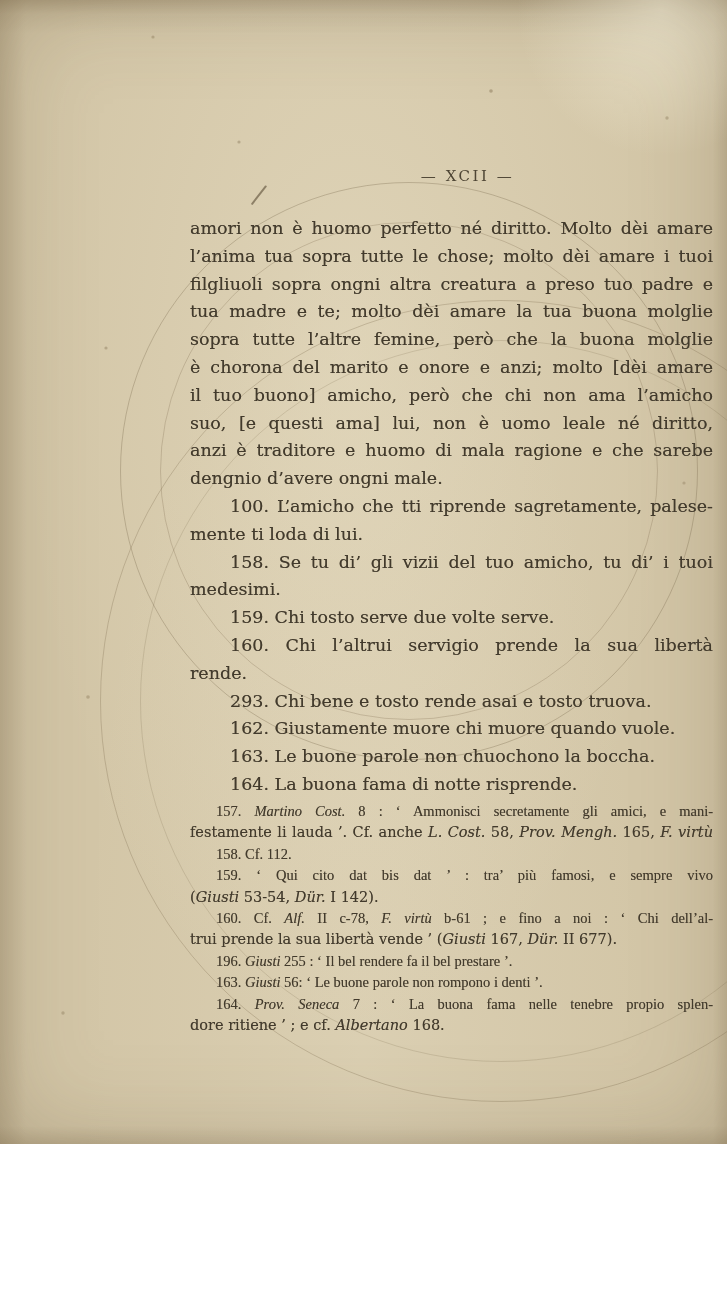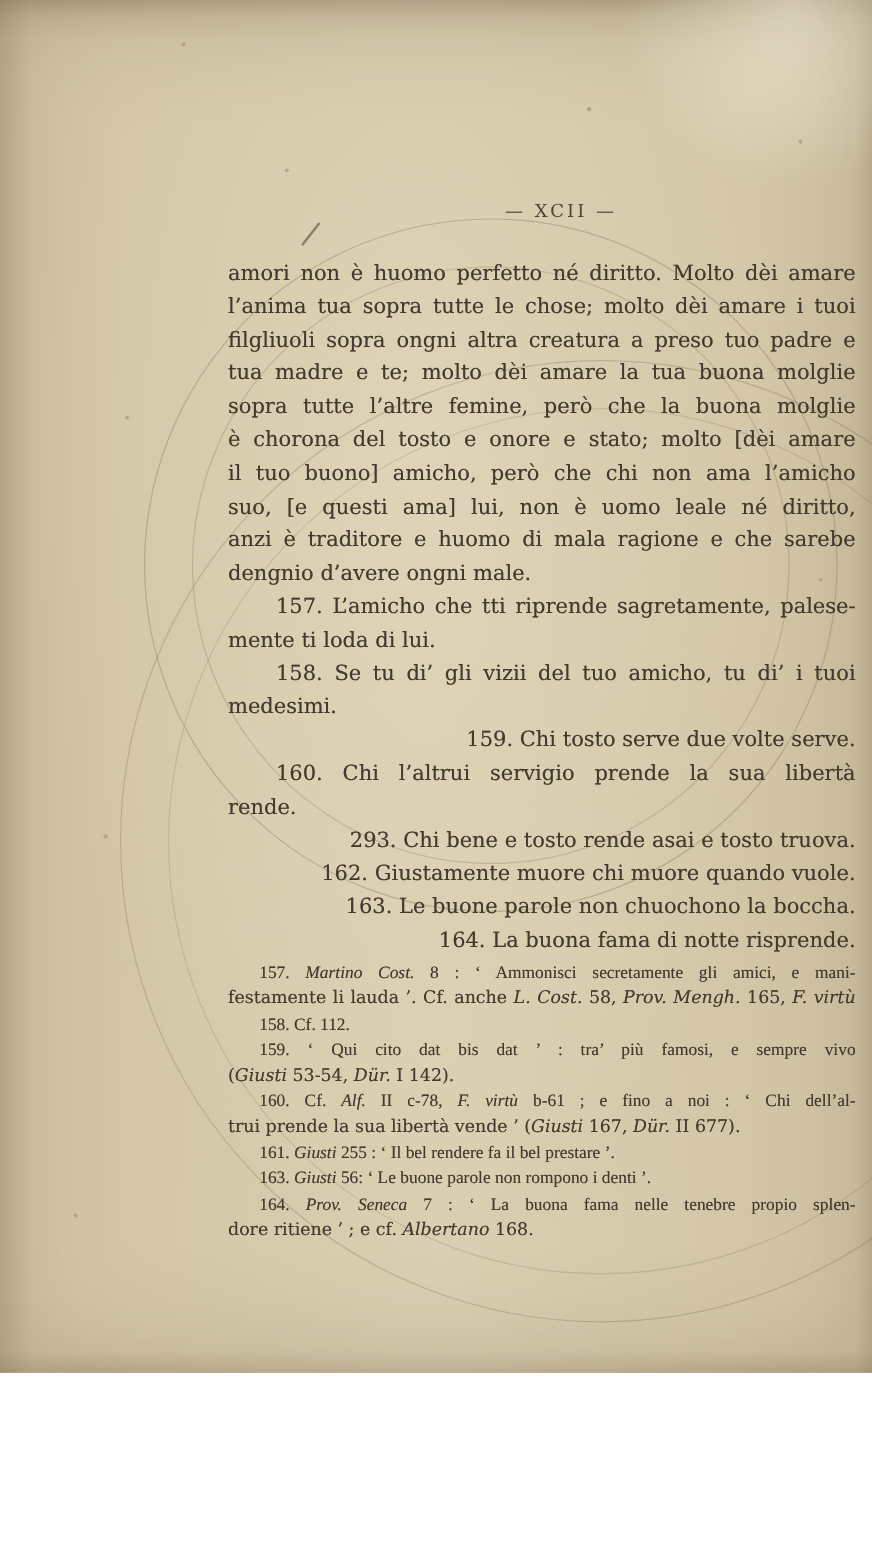--- a/index.html
+++ b/index.html
@@ -62,21 +62,21 @@
     color:#4e4534;
     padding-left:16px;
   }
   .body-text{
     position:absolute;left:190px;top:215px;width:523px;
     font-size:17.5px;line-height:27.8px;
     text-shadow:0 0 .5px rgba(66,58,44,.55);
   }
   .bline{white-space:normal;}
   .bline.j{text-align:justify;text-align-last:justify;}
-  .bline.ind{padding-left:40px;text-align:right;}
+  .bline.ind{padding-left:40px;}
   .footnotes{
     position:absolute;left:190px;top:801px;width:523px;
     font-size:14.5px;line-height:21.4px;
     text-shadow:0 0 .4px rgba(66,58,44,.5);
   }
   .fline.j{text-align:justify;text-align-last:justify;}
   .fline.ind{padding-left:26px;font-family:Liberation Serif, serif;}
   .fline i{font-style:italic;}
 </style>
 </head>
@@ -92,44 +92,44 @@
   <div class="mark m2"></div>
 
   <div class="header">— XCII —</div>
 
   <div class="body-text">
       <div class="bline j">amori non è huomo perfetto né diritto. Molto dèi amare</div>
       <div class="bline j">l’anima tua sopra tutte le chose; molto dèi amare i tuoi</div>
       <div class="bline j">filgliuoli sopra ongni altra creatura a preso tuo padre e</div>
       <div class="bline j">tua madre e te; molto dèi amare la tua buona molglie</div>
       <div class="bline j">sopra tutte l’altre femine, però che la buona molglie</div>
-      <div class="bline j">è chorona del tosto e onore e stato; molto [dèi amare</div>
+      <div class="bline j">è chorona del marito e onore e anzi; molto [dèi amare</div>
       <div class="bline j">il tuo buono] amicho, però che chi non ama l’amicho</div>
       <div class="bline j">suo, [e questi ama] lui, non è uomo leale né diritto,</div>
       <div class="bline j">anzi è traditore e huomo di mala ragione e che sarebe</div>
       <div class="bline">dengnio d’avere ongni male.</div>
-      <div class="bline j ind">157. L’amicho che tti riprende sagretamente, palese-</div>
+      <div class="bline j ind">100. L’amicho che tti riprende sagretamente, palese-</div>
       <div class="bline">mente ti loda di lui.</div>
       <div class="bline j ind">158. Se tu di’ gli vizii del tuo amicho, tu di’ i tuoi</div>
       <div class="bline">medesimi.</div>
       <div class="bline ind">159. Chi tosto serve due volte serve.</div>
       <div class="bline j ind">160. Chi l’altrui servigio prende la sua libertà</div>
       <div class="bline">rende.</div>
       <div class="bline ind">293. Chi bene e tosto rende asai e tosto truova.</div>
       <div class="bline ind">162. Giustamente muore chi muore quando vuole.</div>
       <div class="bline ind">163. Le buone parole non chuochono la boccha.</div>
       <div class="bline ind">164. La buona fama di notte risprende.</div>
     </div>
 
   <div class="footnotes">
       <div class="fline j ind"><span>157. </span><i>Martino Cost.</i><span> 8 : ‘ Ammonisci secretamente gli amici, e mani-</span></div>
       <div class="fline j"><span>festamente li lauda ’. Cf. anche </span><i>L. Cost.</i><span> 58, </span><i>Prov. Mengh.</i><span> 165, </span><i>F. virtù</i></div>
       <div class="fline ind"><span>158. Cf. 112.</span></div>
       <div class="fline j ind"><span>159. ‘ Qui cito dat bis dat ’ : tra’ più famosi, e sempre vivo</span></div>
       <div class="fline"><span>(</span><i>Giusti</i><span> 53-54, </span><i>Dür.</i><span> I 142).</span></div>
       <div class="fline j ind"><span>160. Cf. </span><i>Alf.</i><span> II c-78, </span><i>F. virtù</i><span> b-61 ; e fino a noi : ‘ Chi dell’al-</span></div>
       <div class="fline"><span>trui prende la sua libertà vende ’ (</span><i>Giusti</i><span> 167, </span><i>Dür.</i><span> II 677).</span></div>
-      <div class="fline ind"><span>161. </span><i>Giusti</i><span> 255 : ‘ Il bel rendere fa il bel prestare ’.</span></div>
+      <div class="fline ind"><span>196. </span><i>Giusti</i><span> 255 : ‘ Il bel rendere fa il bel prestare ’.</span></div>
       <div class="fline ind"><span>163. </span><i>Giusti</i><span> 56: ‘ Le buone parole non rompono i denti ’.</span></div>
       <div class="fline j ind"><span>164. </span><i>Prov. Seneca</i><span> 7 : ‘ La buona fama nelle tenebre propio splen-</span></div>
       <div class="fline"><span>dore ritiene ’ ; e cf. </span><i>Albertano</i><span> 168.</span></div>
     </div>
 </div>
 
 </body></html>

